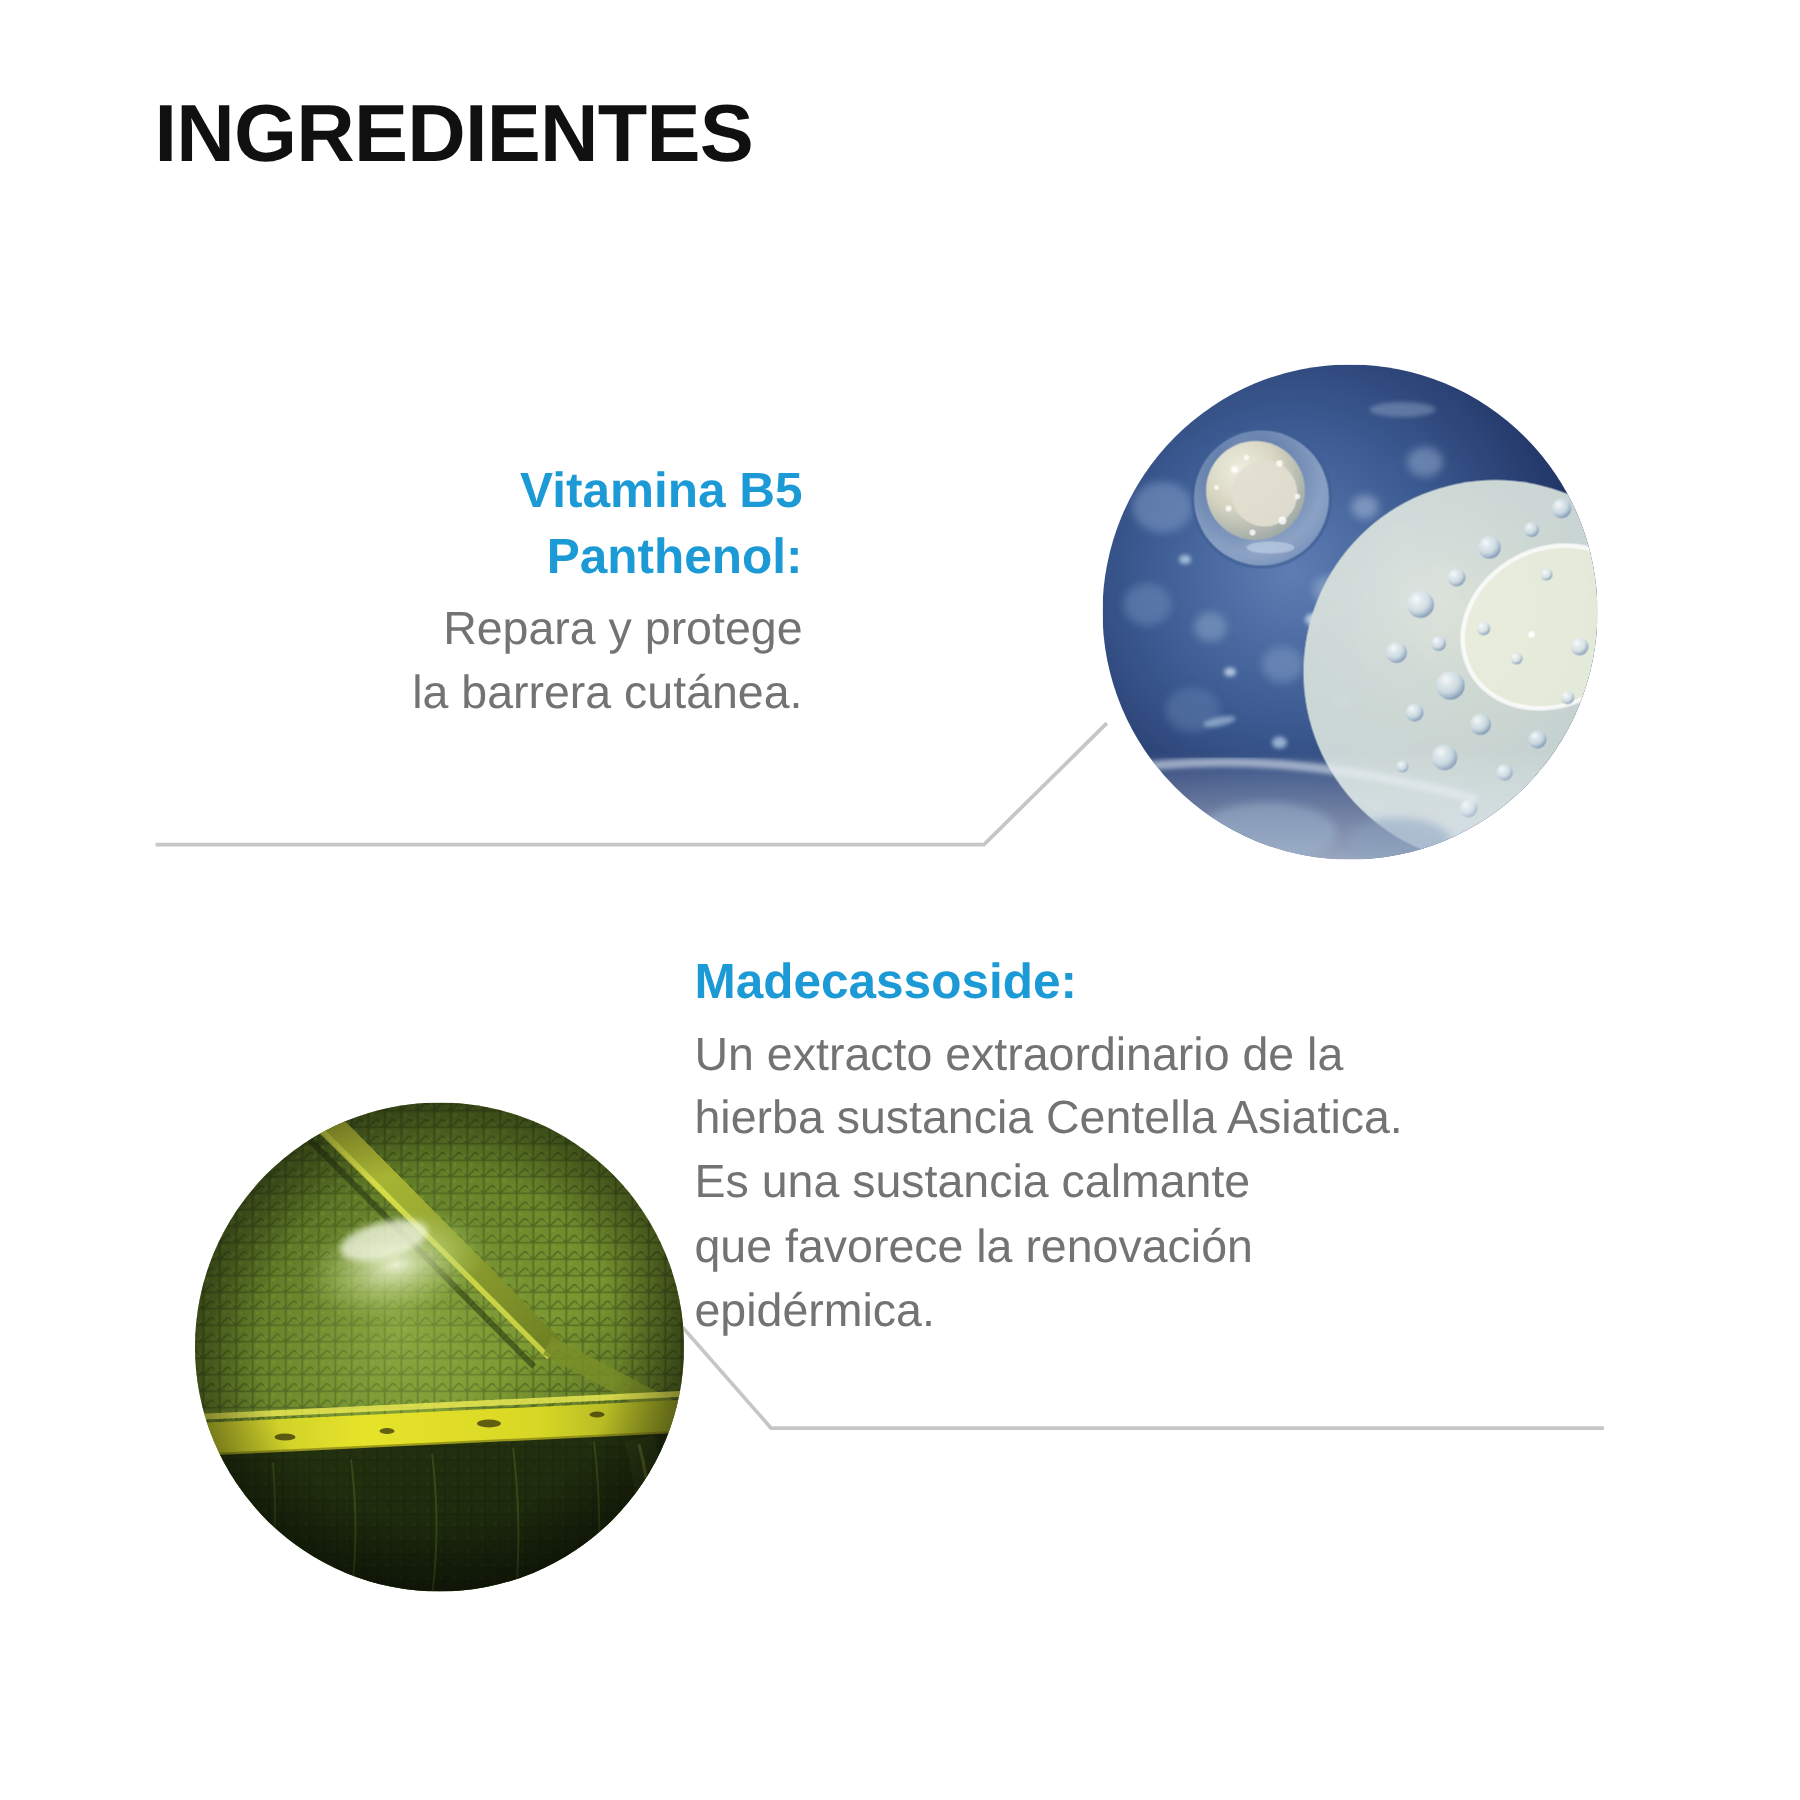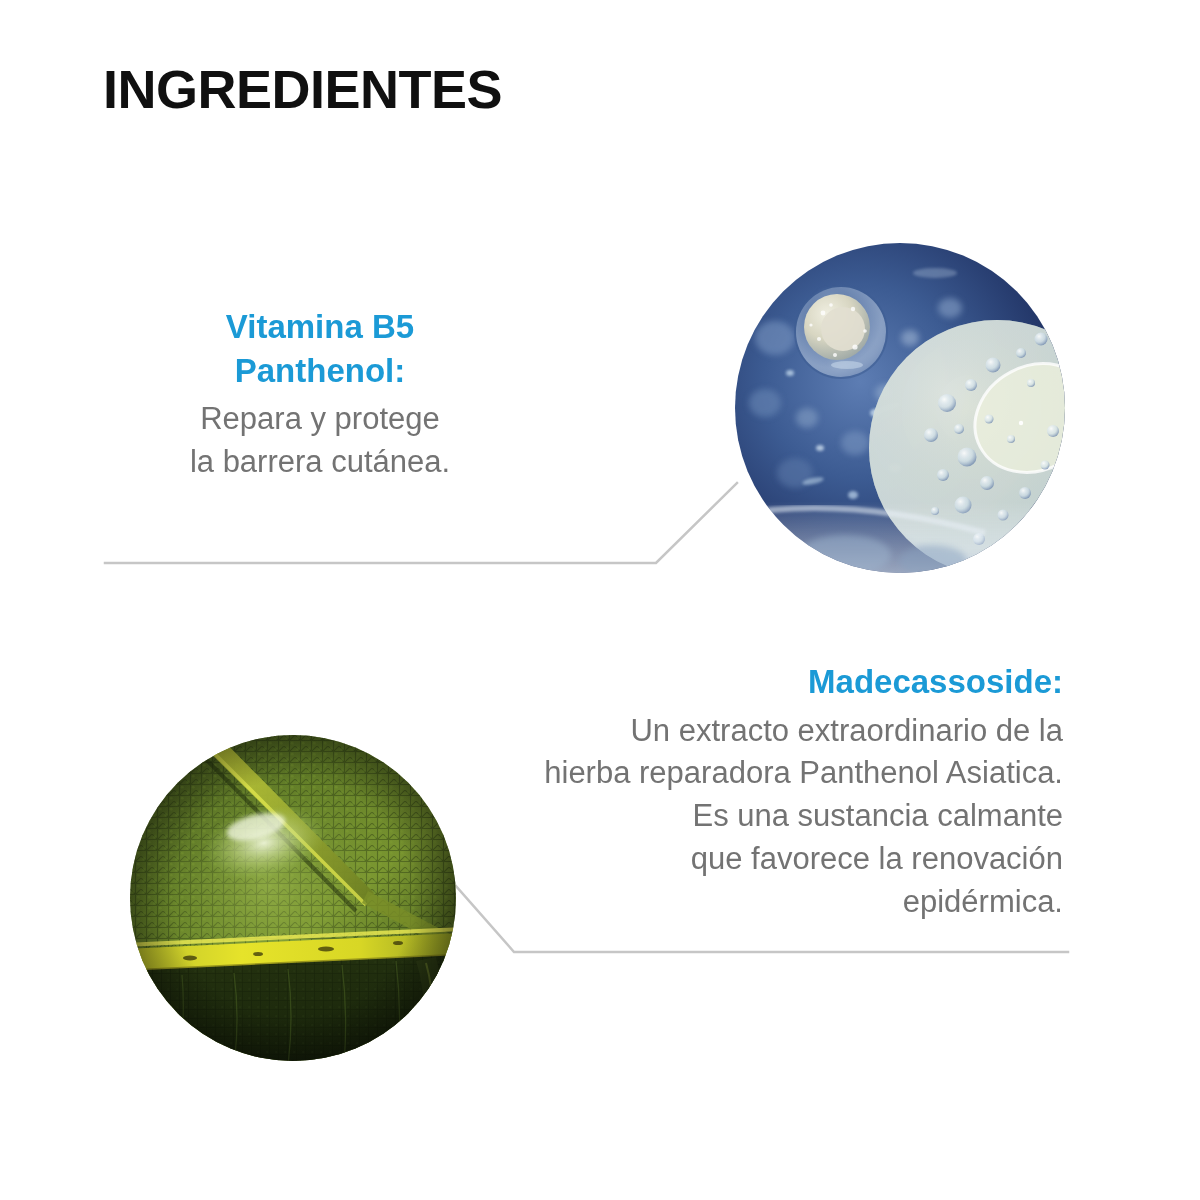--- a/index.html
+++ b/index.html
@@ -54,28 +54,26 @@
     line-height: 1.38;
     color: #737373;
     margin: 0;
     white-space: pre-line;
   }
 
   #block-b5 {
     left: 105px;
     top: 305px;
     width: 430px;
-    text-align: center;
+    text-align: right;
   }
   #block-made {
     right: 137px;
     top: 632px;
     width: 600px;
-    text-align: right;
-    margin-top: 28px;
   }
 
   
   .photo-circle {
     position: absolute;
     border-radius: 50%;
     overflow: hidden;
   }
   #photo-droplets {
     left: 735px;
@@ -242,21 +240,21 @@
         <ellipse cx="110" cy="312" rx="46" ry="20" fill="#9fb6cf"></ellipse>
         <ellipse cx="198" cy="318" rx="34" ry="16" fill="#8aa3c0"></ellipse>
       </g>
       <path d="M0 272 Q 110 252 250 290" fill="none" stroke="#e9f0f7" stroke-width="6" opacity="0.55" filter="url(#softenSm)"></path>
     </svg>
   </div>
 
   <div class="ing-block" id="block-made">
     <p class="heading">Madecassoside:</p>
     <p class="body">Un extracto extraordinario de la
-hierba reparadora Panthenol Asiatica.
+hierba sustancia Centella Asiatica.
 Es una sustancia calmante
 que favorece la renovación
 epidérmica.</p>
   </div>
 
   <svg class="connector" id="connector-made" viewBox="0 0 625 88" width="625" height="88">
     <polyline points="8,8 66,74 620,74" fill="none" stroke="#c6c6c6" stroke-width="2.5" stroke-linecap="square" stroke-linejoin="miter"></polyline>
   </svg>
 
   <div class="photo-circle" id="photo-leaf">

